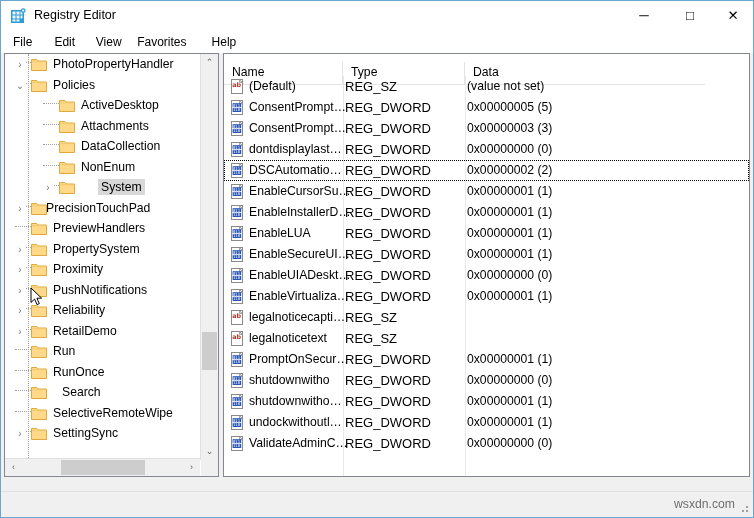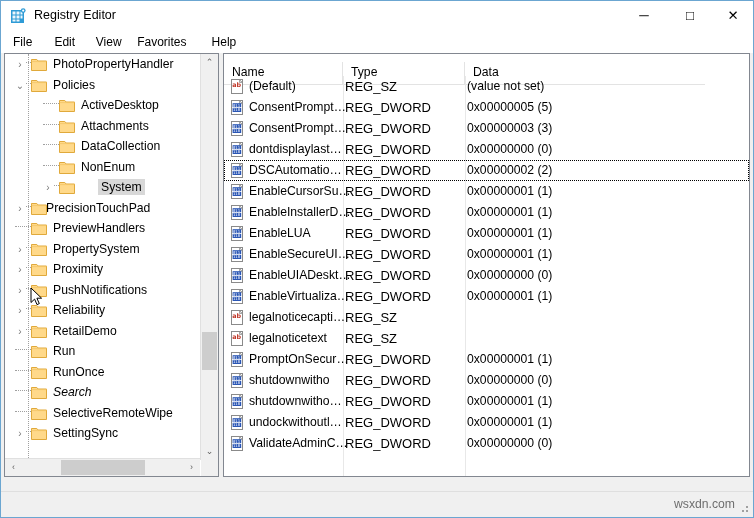--- a/index.html
+++ b/index.html
@@ -538,21 +538,21 @@
           </div>
           <div class="tnode">
             <span class="dots" style="left: 10px;"></span>
             <span class="dots" style="left: 21px; width: 5px;"></span>
             <span class="folder" style="left: 26px;">
               <svg class="fold" viewBox="0 0 16 14">
                 <path d="M0.5,2.5 L0.5,13.5 L15.5,13.5 L15.5,4.0 L7.2,4.0 L5.8,2.5 Z" fill="#ffd98a" stroke="#e0a93b" stroke-width="1"></path>
                 <path d="M0.5,4.6 L15.5,4.6" stroke="#f3c466" stroke-width="0.8"></path>
               </svg>
             </span>
-            <span class="tlabel" style="left: 45px; font-style: italic;">Search</span>
+            <span class="tlabel" style="left: 54px;">Search</span>
           </div>
           <div class="tnode">
             <span class="dots" style="left: 10px;"></span>
             <span class="dots" style="left: 21px; width: 5px;"></span>
             <span class="folder" style="left: 26px;">
               <svg class="fold" viewBox="0 0 16 14">
                 <path d="M0.5,2.5 L0.5,13.5 L15.5,13.5 L15.5,4.0 L7.2,4.0 L5.8,2.5 Z" fill="#ffd98a" stroke="#e0a93b" stroke-width="1"></path>
                 <path d="M0.5,4.6 L15.5,4.6" stroke="#f3c466" stroke-width="0.8"></path>
               </svg>
             </span>

